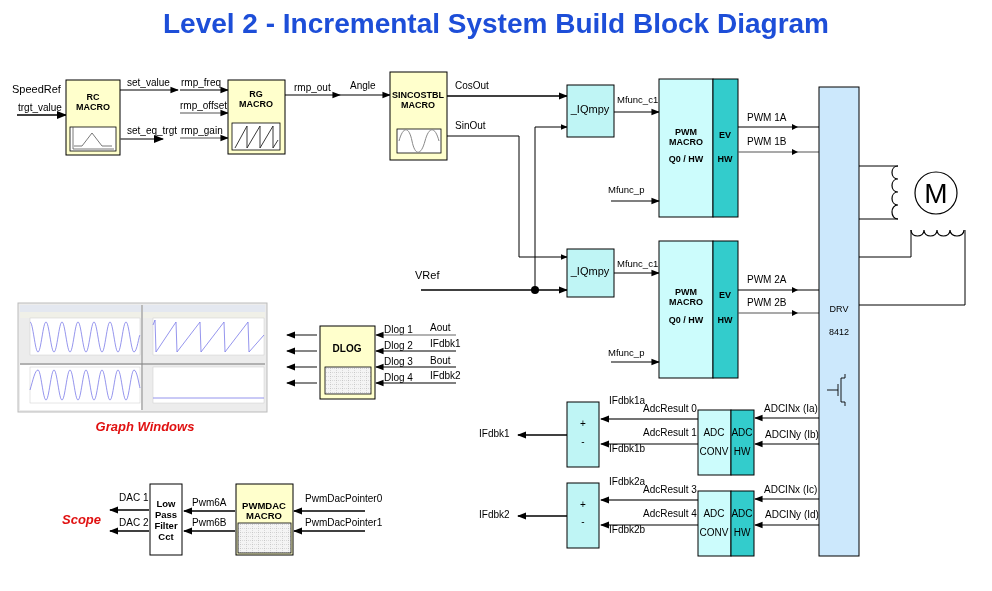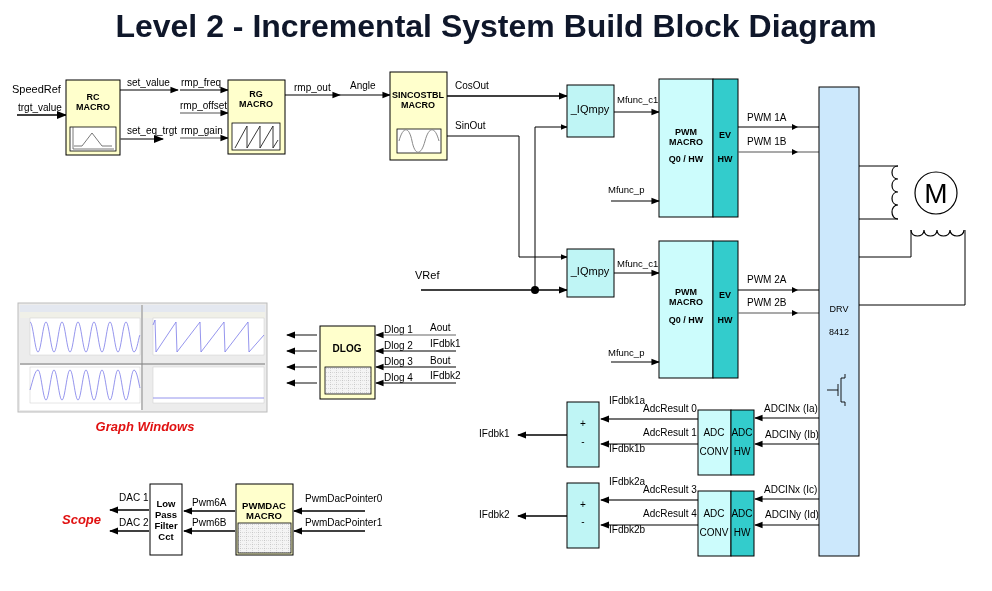--- a/index.html
+++ b/index.html
@@ -1,17 +1,17 @@
 <!DOCTYPE html>
 <html><head>
 <meta charset="utf-8">
 <style>
   html, body { margin:0; padding:0; background:#ffffff; }
   body { width:992px; height:591px; position:relative; overflow:hidden; font-family:"Liberation Sans", sans-serif; }
-  #title { position:absolute; left:0; top:8px; width:992px; text-align:center; font-family:"Liberation Sans", sans-serif; font-weight:bold; font-size:32px; color:#0f172a; letter-spacing:0; }
+  #title { position:absolute; left:0; top:8px; width:992px; text-align:center; font-family:"Liberation Sans", sans-serif; font-weight:bold; font-size:28px; color:#1d4ed8; letter-spacing:0; }
   svg#diag { position:absolute; left:0; top:0; }
   svg text { font-family:"Liberation Sans", sans-serif; font-size:10px; fill:#000; }
   .bold { font-weight:bold; }
   .gw-label { font-style:italic; font-weight:bold; font-size:13px; fill:#e01010; }
 </style>
 </head>
 <body>
 
 <div id="title">Level 2 - Incremental System Build Block Diagram</div>
 

